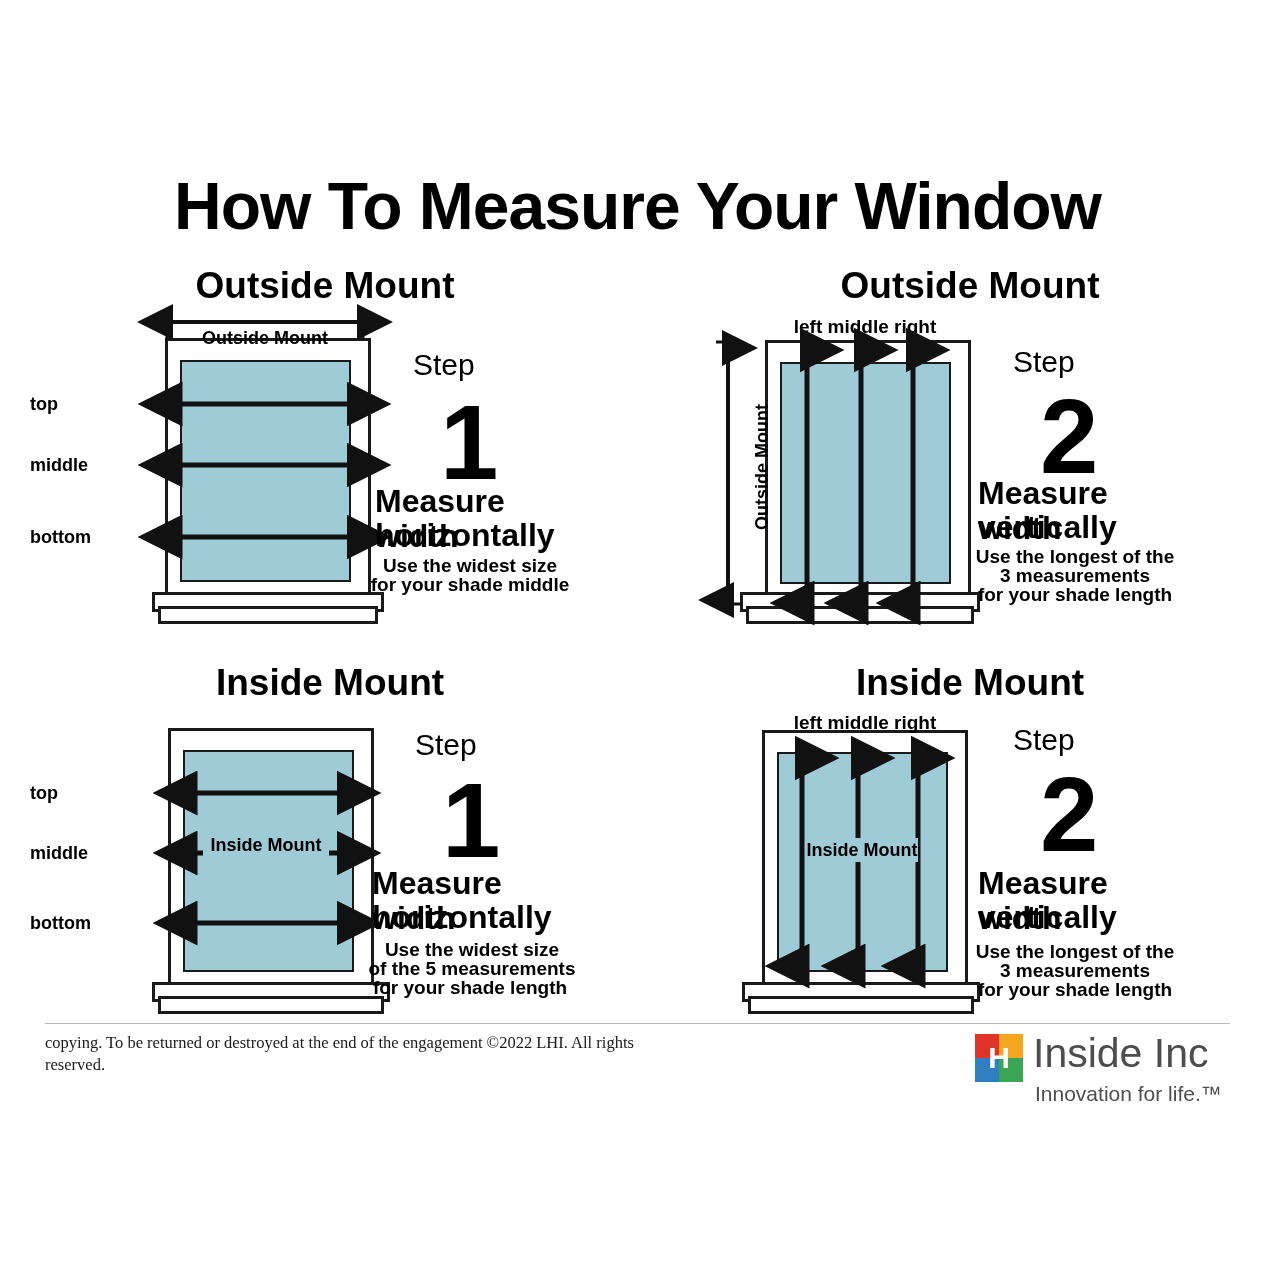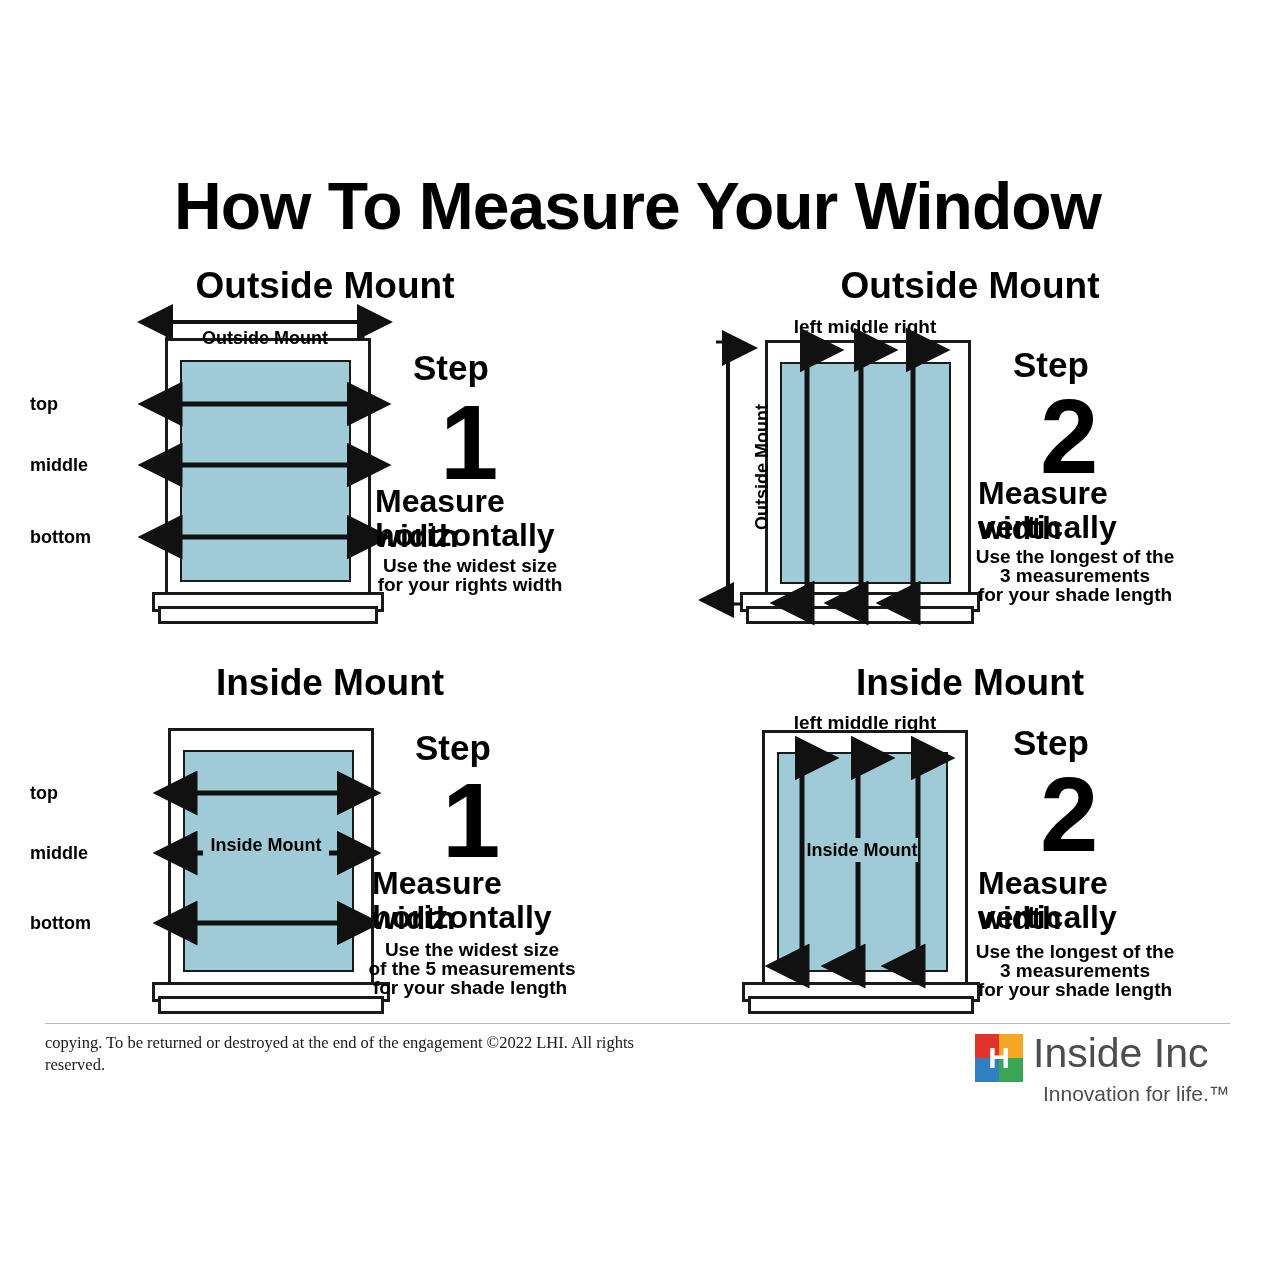--- a/index.html
+++ b/index.html
@@ -15,36 +15,36 @@
   .frame-outer{position:absolute;background:#ffffff;border:3px solid #1a1a1a;}
   .glass{position:absolute;background:#9fcbd6;border:2px solid #1a1a1a;}
   .sill1{position:absolute;background:#ffffff;border:3px solid #1a1a1a;}
   .sill2{position:absolute;background:#ffffff;border:3px solid #1a1a1a;}
 
   .side-label{position:absolute;font-size:18px;font-weight:bold;text-align:left;white-space:nowrap;}
   .top-label{position:absolute;font-size:19px;font-weight:bold;white-space:nowrap;text-align:center;}
   .cap-label{position:absolute;font-size:18px;font-weight:bold;white-space:nowrap;text-align:center;}
   .vert-label{position:absolute;font-size:18px;font-weight:bold;white-space:nowrap;transform:rotate(-90deg);transform-origin:left top;}
 
-  .step-word{position:absolute;font-size:35px;font-weight:bold;white-space:nowrap;}
+  .step-word{position:absolute;font-size:30px;font-weight:normal;white-space:nowrap;}
   .step-num{position:absolute;font-size:105px;font-weight:bold;line-height:.85;white-space:nowrap;}
   .step-desc{position:absolute;font-size:32px;font-weight:bold;line-height:1.08;}
   .step-sub{position:absolute;font-size:19px;font-weight:bold;line-height:1.25;text-align:center;}
 
   svg.arrows{position:absolute;left:0;top:0;overflow:visible;}
 
   .footer-line{position:absolute;left:45px;top:1023px;width:1185px;height:1px;background:#b9b9b9;}
   .confidential{position:absolute;left:45px;top:1032px;width:650px;font-family:"Liberation Serif",serif;font-size:16.5px;line-height:1.35;color:#1a1a1a;}
 
   .logo-wrap{position:absolute;left:975px;top:1030px;width:260px;height:90px;}
   .logo-mark{position:absolute;left:0;top:4px;width:48px;height:48px;}
   .logo-q{position:absolute;width:24px;height:24px;}
   .logo-h{position:absolute;left:0;top:4px;width:48px;height:48px;line-height:48px;text-align:center;font-size:30px;font-weight:bold;color:#fff;font-family:"Liberation Sans",sans-serif;}
   .logo-name{position:absolute;left:58px;top:0px;font-size:41px;color:#4d4d4d;font-family:"Liberation Sans",sans-serif;letter-spacing:0px;}
-  .logo-tag{position:absolute;left:68px;top:52px;font-size:21px;color:#4d4d4d;font-family:"Liberation Sans",sans-serif;}
+  .logo-tag{position:absolute;left:60px;top:52px;font-size:21px;color:#4d4d4d;font-family:"Liberation Sans",sans-serif;}
 </style>
 </head>
 <body>
 
 <div id="page">
 
   <div class="title">How To Measure Your Window</div>
 
   <div class="panel">
     <div class="panel-title" style="left:60px;top:265px;width:530px;">Outside Mount</div>
@@ -83,21 +83,21 @@
       <line x1="175" y1="404" x2="354" y2="404" stroke="#111" stroke-width="5" marker-start="url(#ahL)" marker-end="url(#ahR)"></line>
       <line x1="175" y1="465" x2="354" y2="465" stroke="#111" stroke-width="5" marker-start="url(#ahL)" marker-end="url(#ahR)"></line>
       <line x1="175" y1="537" x2="354" y2="537" stroke="#111" stroke-width="5" marker-start="url(#ahL)" marker-end="url(#ahR)"></line>
     </svg>
 
     <div class="step-word" style="left:413px;top:348px;">Step</div>
     <div class="step-num" style="left:440px;top:398px;">1</div>
     <div class="step-desc" style="left:375px;top:484px;">Measure width</div>
     <div class="step-desc" style="left:375px;top:518px;">horizontally</div>
     <div class="step-sub" style="left:370px;top:554px;width:200px;">Use the widest size</div>
-    <div class="step-sub" style="left:370px;top:573px;width:200px;">for your rights width</div>
+    <div class="step-sub" style="left:370px;top:573px;width:200px;">for your shade middle</div>
   </div>
 
   <div class="panel">
     <div class="panel-title" style="left:660px;top:265px;width:620px;">Outside Mount</div>
 
     <div class="frame-outer" style="left:765px;top:340px;width:200px;height:260px;"></div>
     <div class="glass" style="left:780px;top:362px;width:167px;height:218px;"></div>
     <div class="sill1" style="left:740px;top:592px;width:234px;height:14px;"></div>
     <div class="sill2" style="left:746px;top:606px;width:222px;height:12px;"></div>
 

